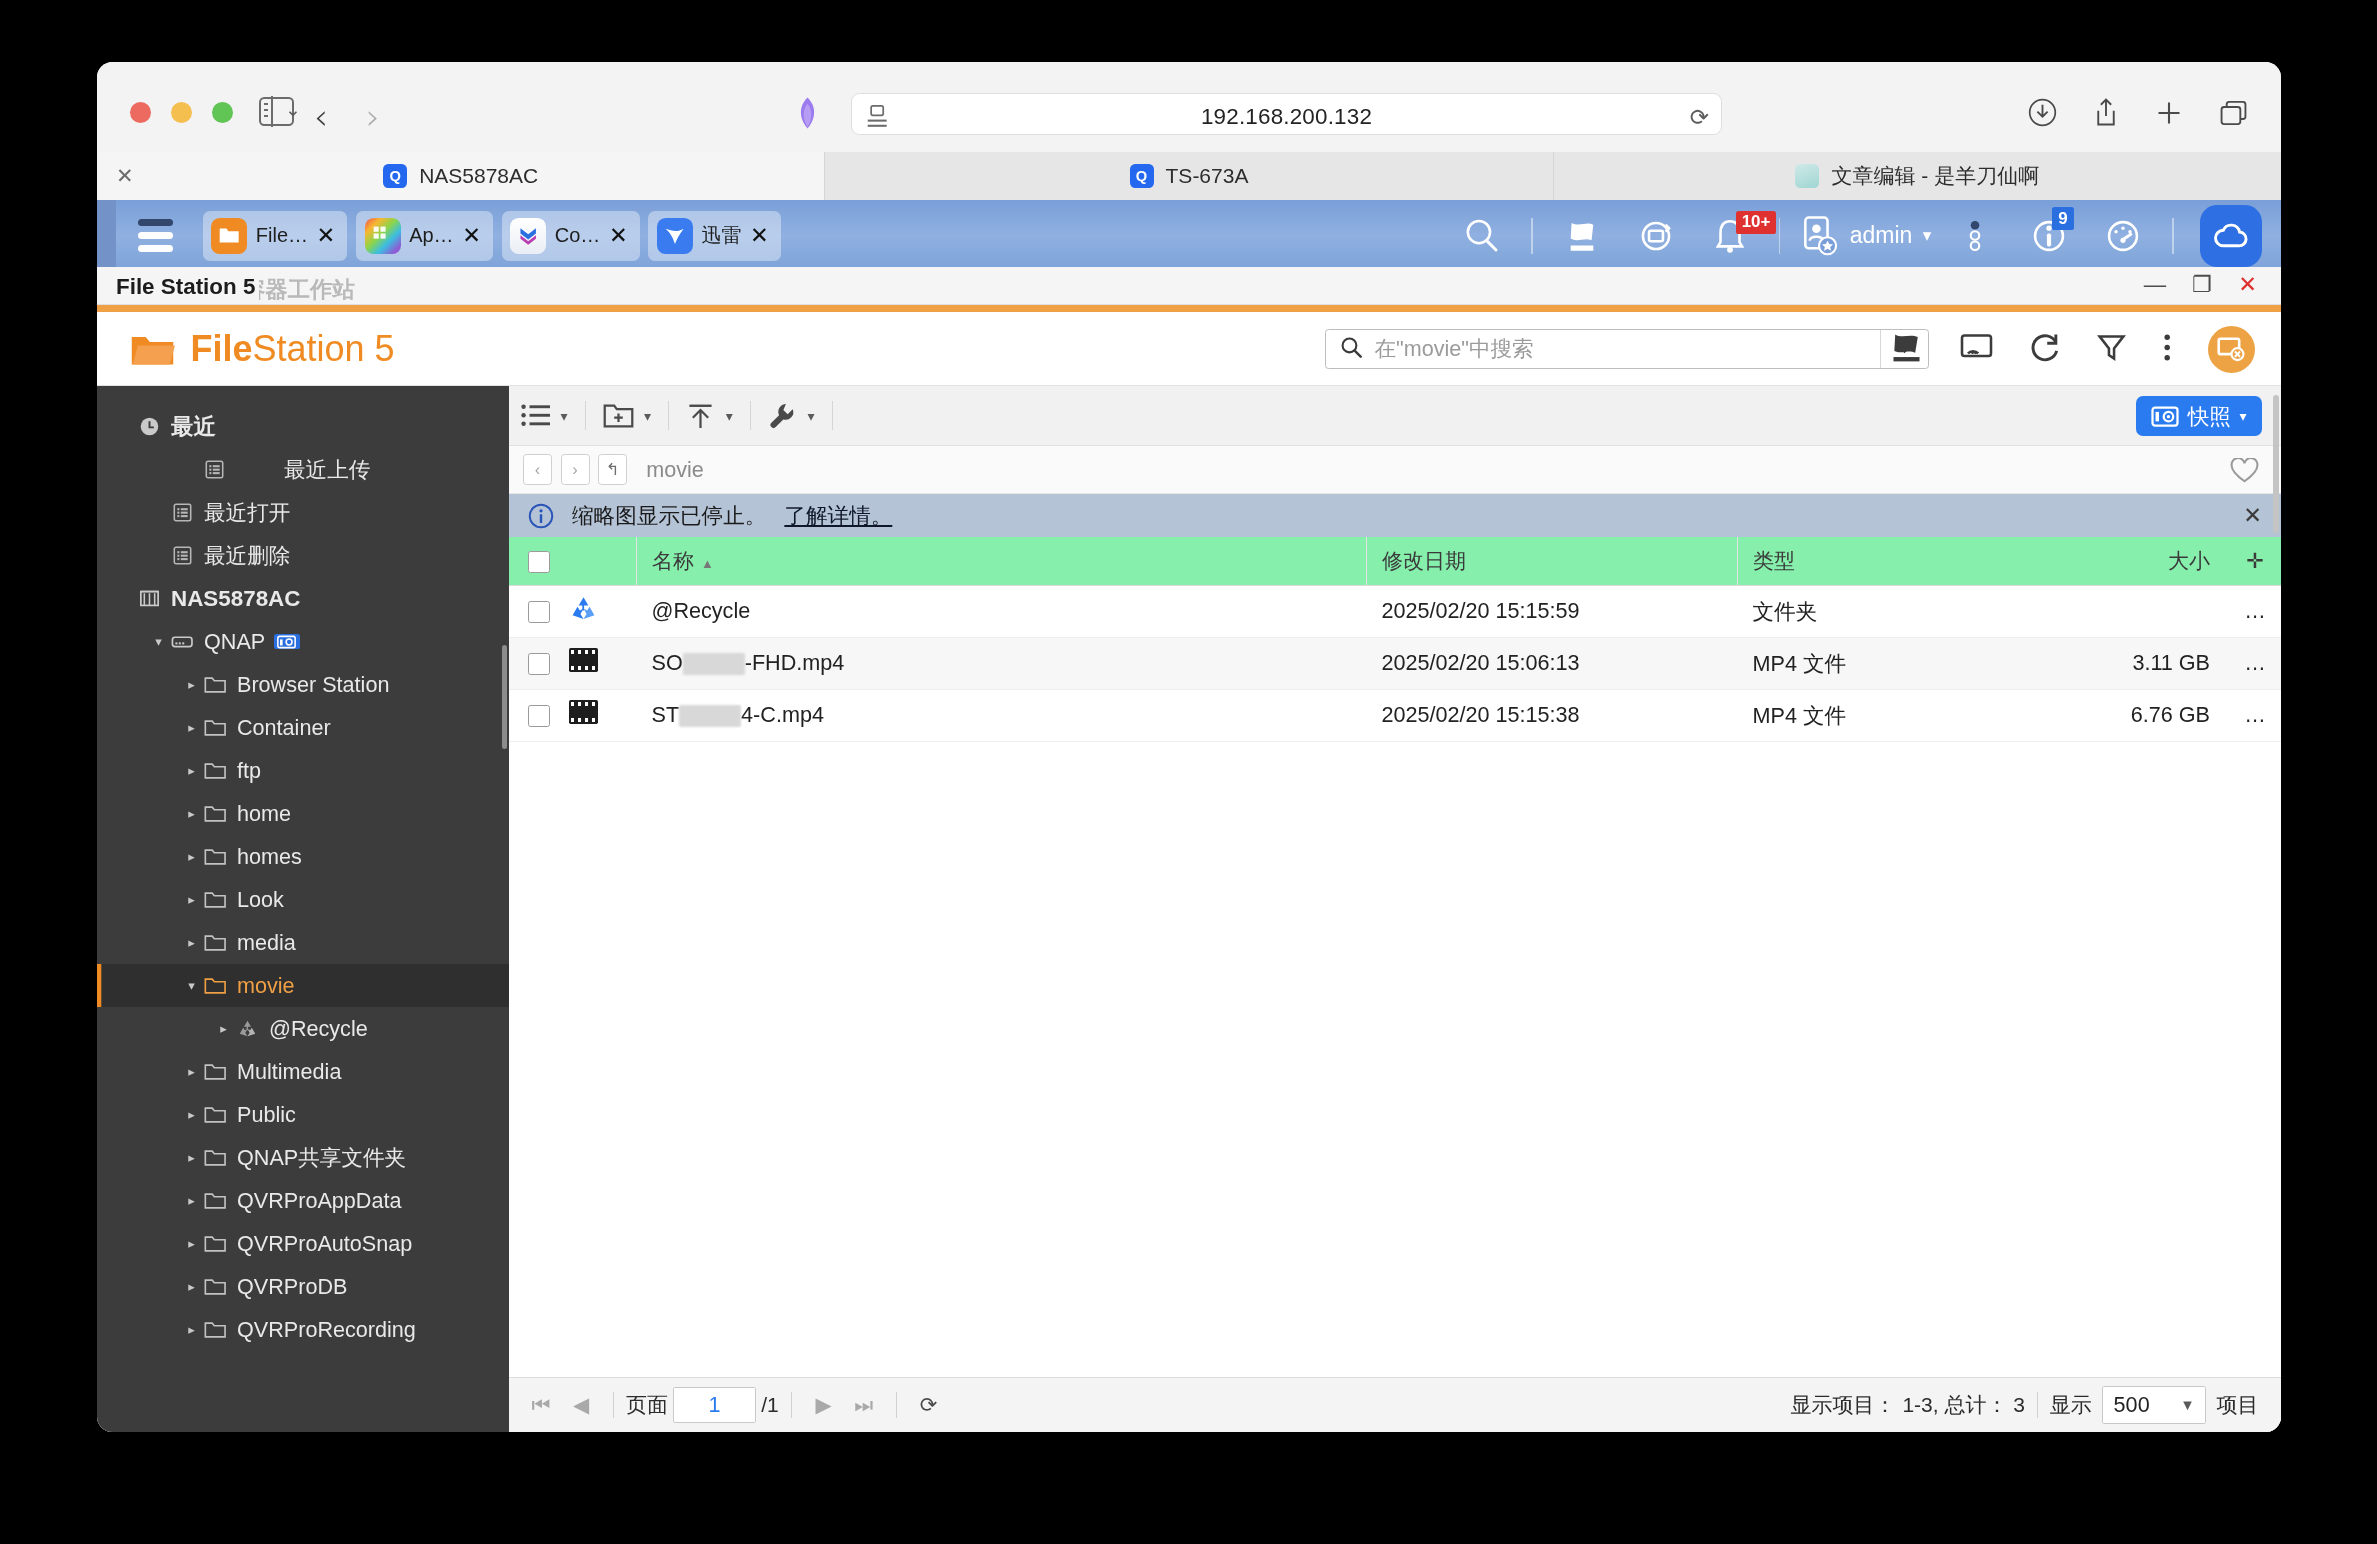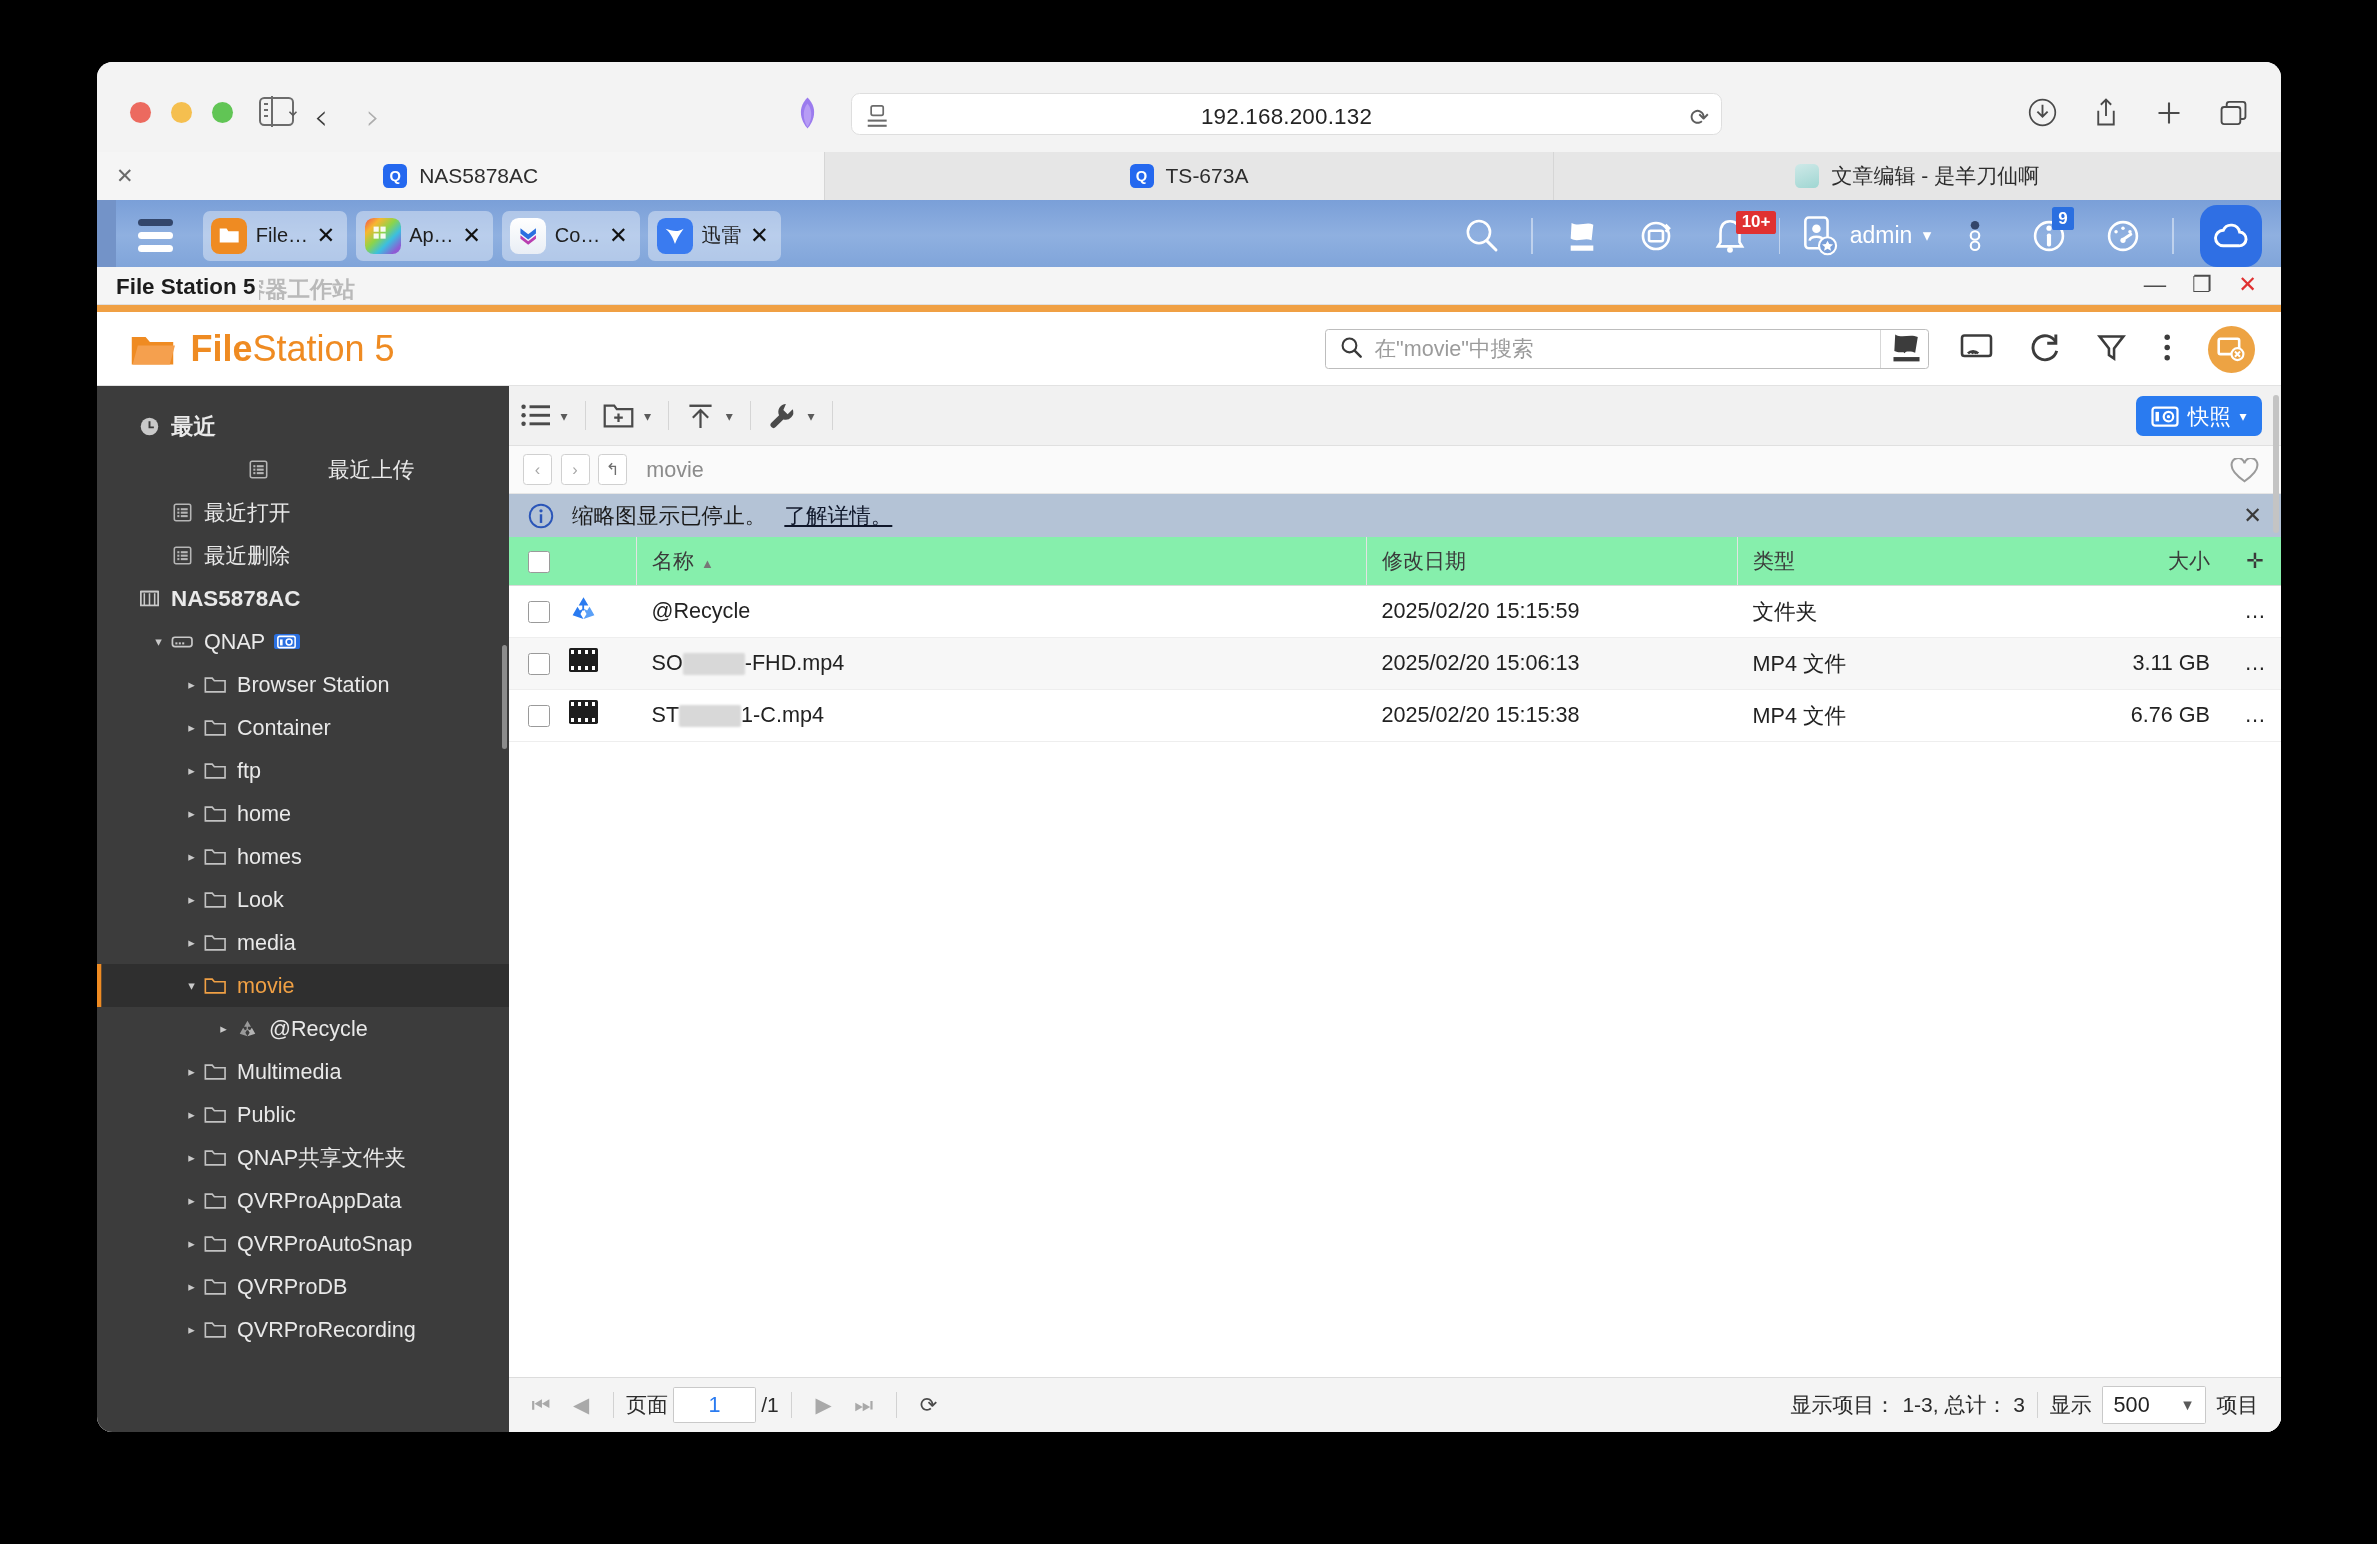--- a/index.html
+++ b/index.html
@@ -497,21 +497,21 @@
               <div class="tnode root" style="padding-left: 19px;">
                 <span class="arrow"></span>
                 <span class="tico" style="color: rgb(194, 194, 194);">
                   <svg xmlns="http://www.w3.org/2000/svg" width="21" height="21" viewBox="0 0 24 24">
                     <circle cx="12" cy="12" r="10" fill="#c9c9c9"></circle>
                     <path d="M12 6 v7 h5" fill="none" stroke="#3c3c3c" stroke-width="2.2"></path>
                   </svg>
                 </span>
                 <span class="tlabel">最近</span>
               </div>
-              <div class="tnode" style="padding-left: 80px; gap: 48px;">
+              <div class="tnode" style="padding-left: 36px; gap: 48px;">
                 <span class="arrow"></span>
                 <span class="tico" style="color: rgb(194, 194, 194);">
                   <svg xmlns="http://www.w3.org/2000/svg" width="19" height="19" viewBox="0 0 22 22">
                     <rect x="1.5" y="1.5" width="19" height="19" rx="2" fill="none" stroke="#b6b6b6" stroke-width="1.8"></rect>
                     <g fill="#b6b6b6">
                       <rect x="5" y="6" width="2.4" height="2.4"></rect>
                       <rect x="9" y="6" width="8" height="2.4"></rect>
                       <rect x="5" y="10" width="2.4" height="2.4"></rect>
                       <rect x="9" y="10" width="8" height="2.4"></rect>
                       <rect x="5" y="14" width="2.4" height="2.4"></rect>
@@ -843,21 +843,21 @@
                   <td class="col-ico"><span class="ficon-film"></span></td>
                   <td class="col-name"><span>SO</span><span class="blurchunk" style="width:62px;height:22.4px;"></span><span>-FHD.mp4</span></td>
                   <td class="col-date">2025/02/20 15:06:13</td>
                   <td class="col-type">MP4 文件</td>
                   <td class="col-size">3.11 GB</td>
                   <td class="col-plus rowdots">…</td>
                 </tr>
                 <tr class="">
                   <td class="col-chk"><span class="chk"></span></td>
                   <td class="col-ico"><span class="ficon-film"></span></td>
-                  <td class="col-name"><span>ST</span><span class="blurchunk" style="width:62px;height:22.4px;"></span><span>1-C.mp4</span></td>
+                  <td class="col-name"><span>ST</span><span class="blurchunk" style="width:62px;height:22.4px;"></span><span>4-C.mp4</span></td>
                   <td class="col-date">2025/02/20 15:15:38</td>
                   <td class="col-type">MP4 文件</td>
                   <td class="col-size">6.76 GB</td>
                   <td class="col-plus rowdots">…</td>
                 </tr>
               </tbody>
           </table>
 
           <div class="vscroll">
               <div class="thumb"></div>

